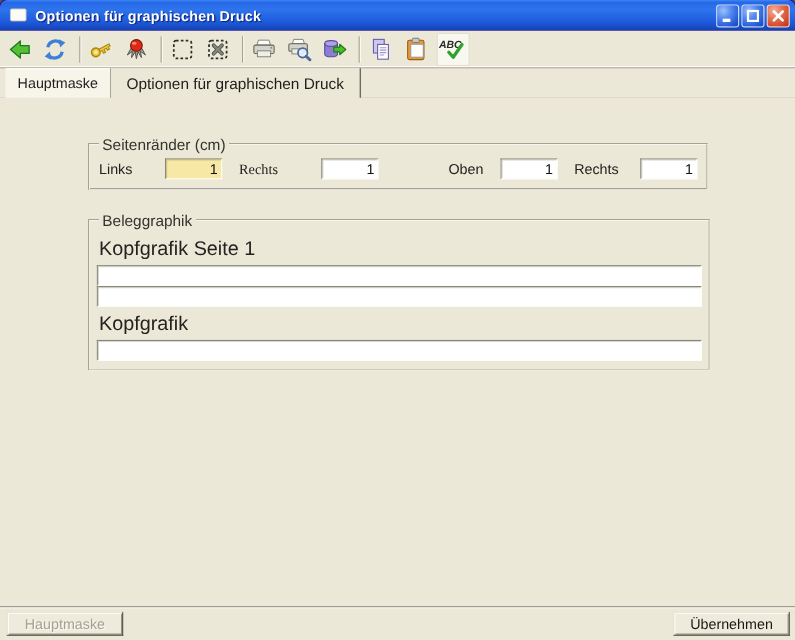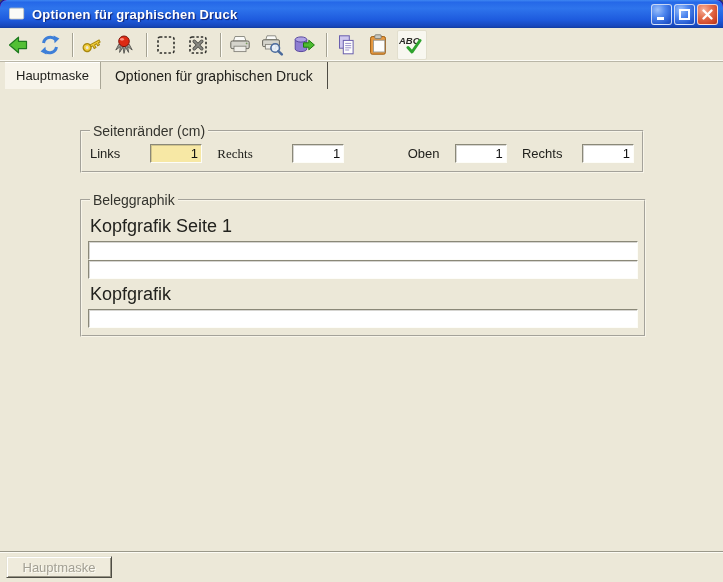--- a/index.html
+++ b/index.html
@@ -287,15 +287,16 @@
       <input class="tfield wide" value="" style="">
       <div class="glabel">Kopfgrafik</div>
       <input class="tfield wide" value="" style="">
     </fieldset>
 
   </div>
 
   <div class="footer">
     <button class="btn" disabled="">Hauptmaske</button>
     <span class="spacer"></span>
+    <button class="btn">Übernehmen</button>
   </div>
 
 </div>
 
 </body></html>

